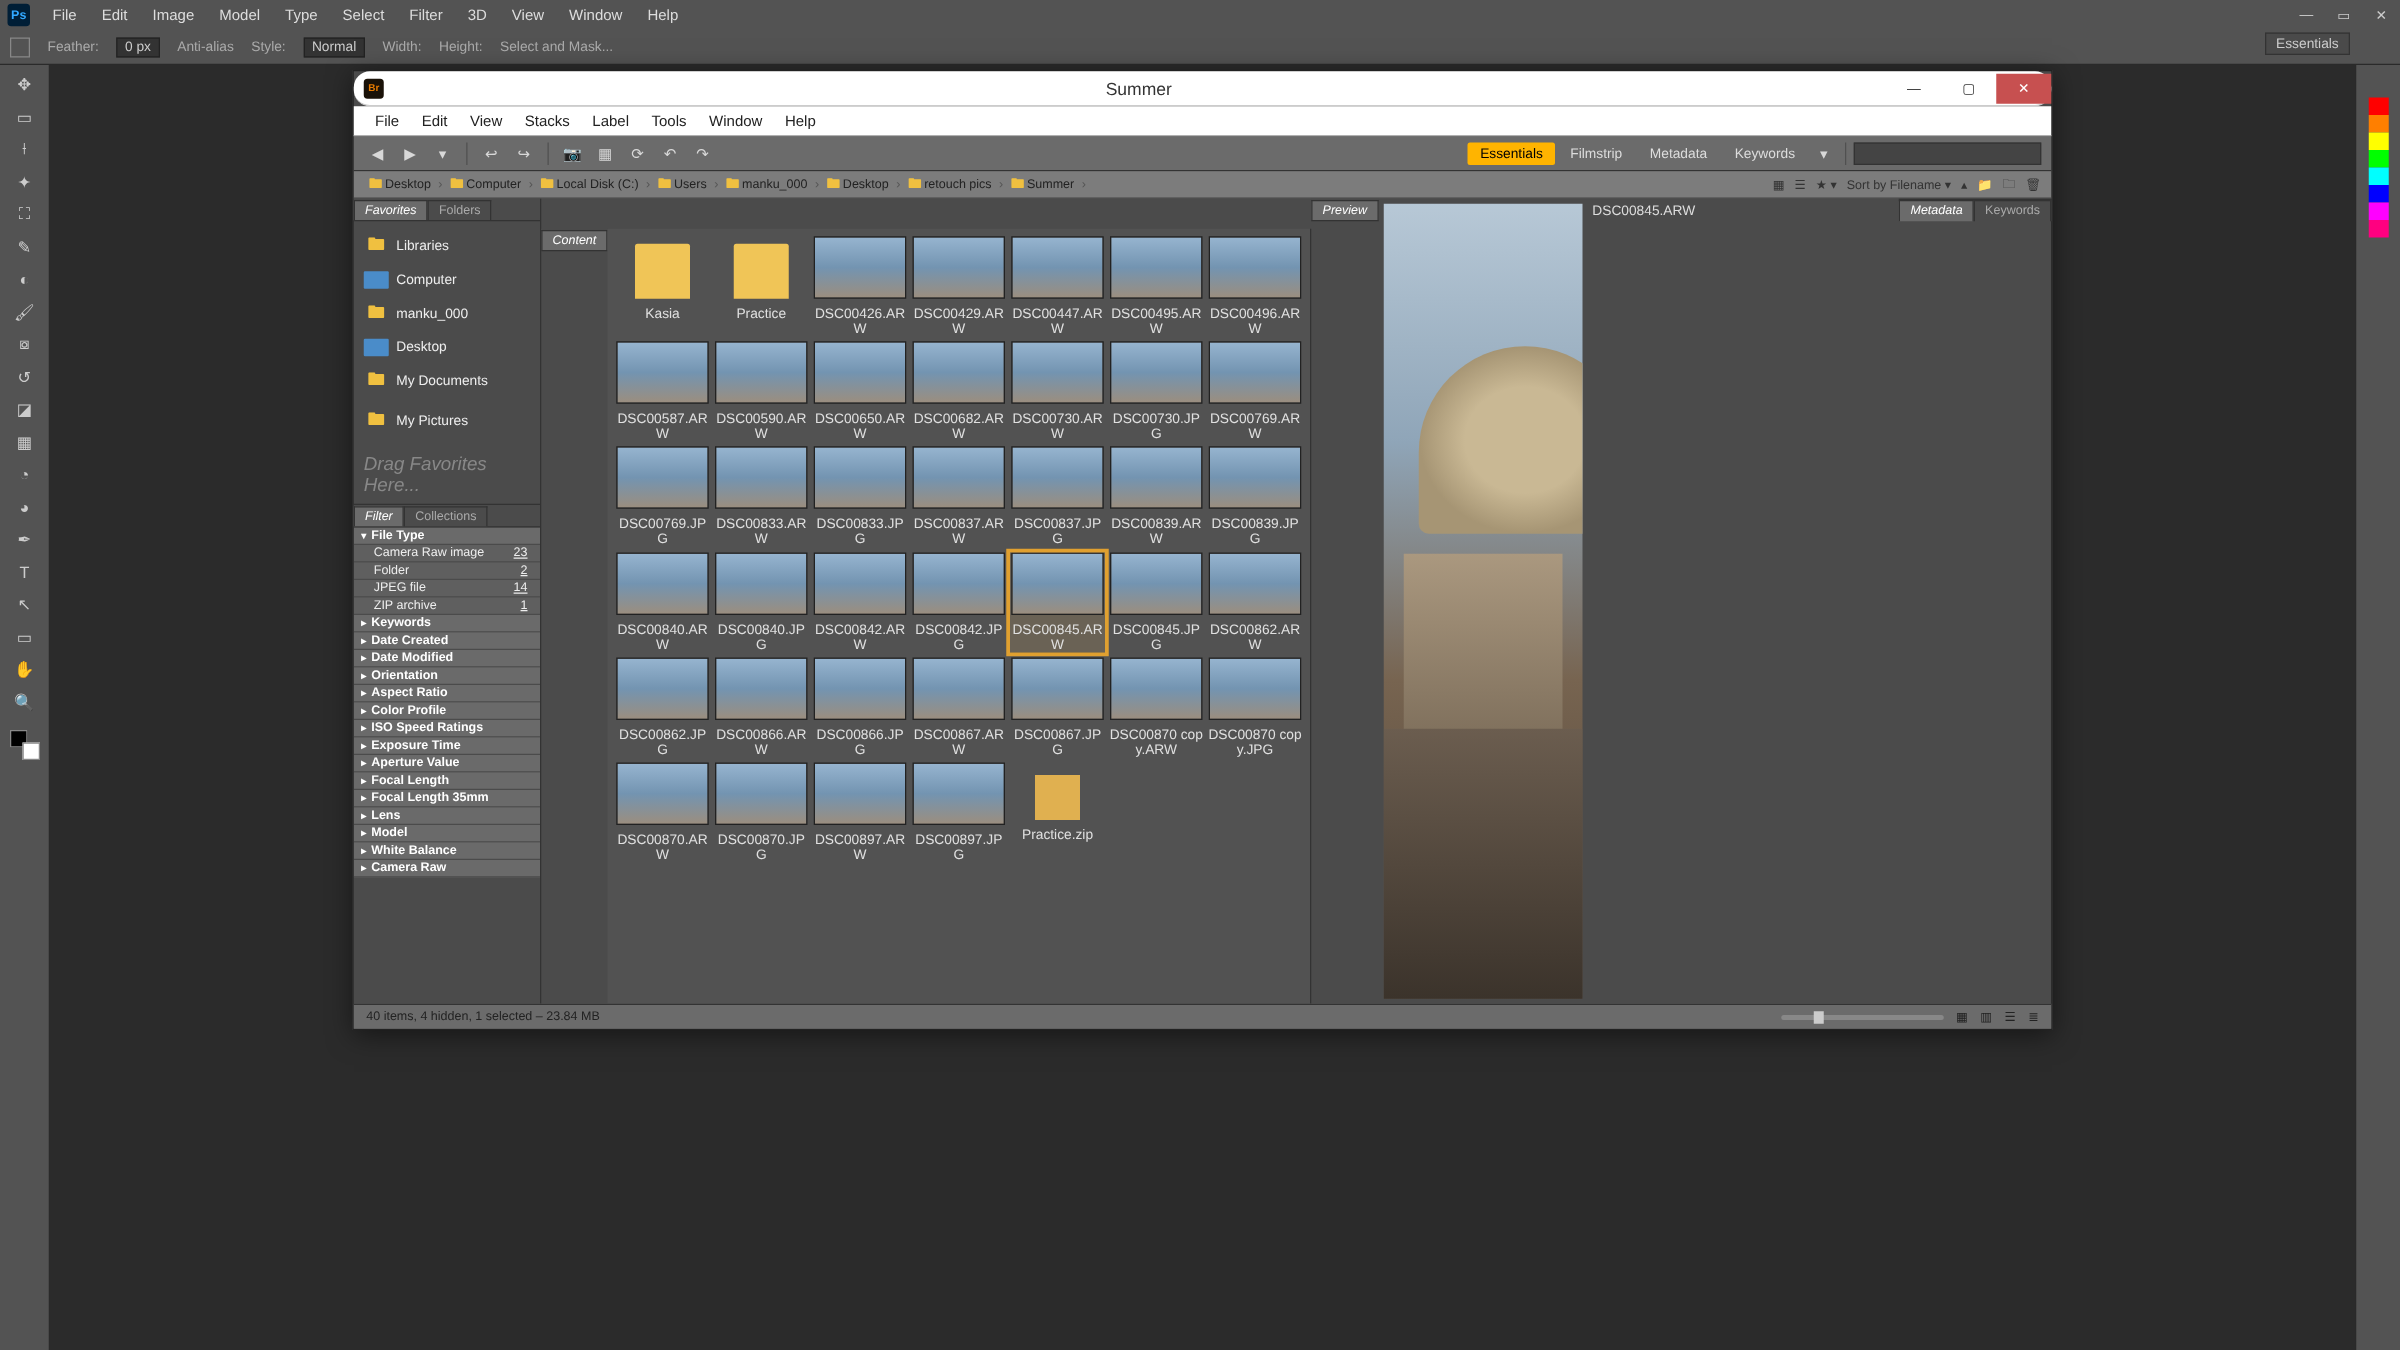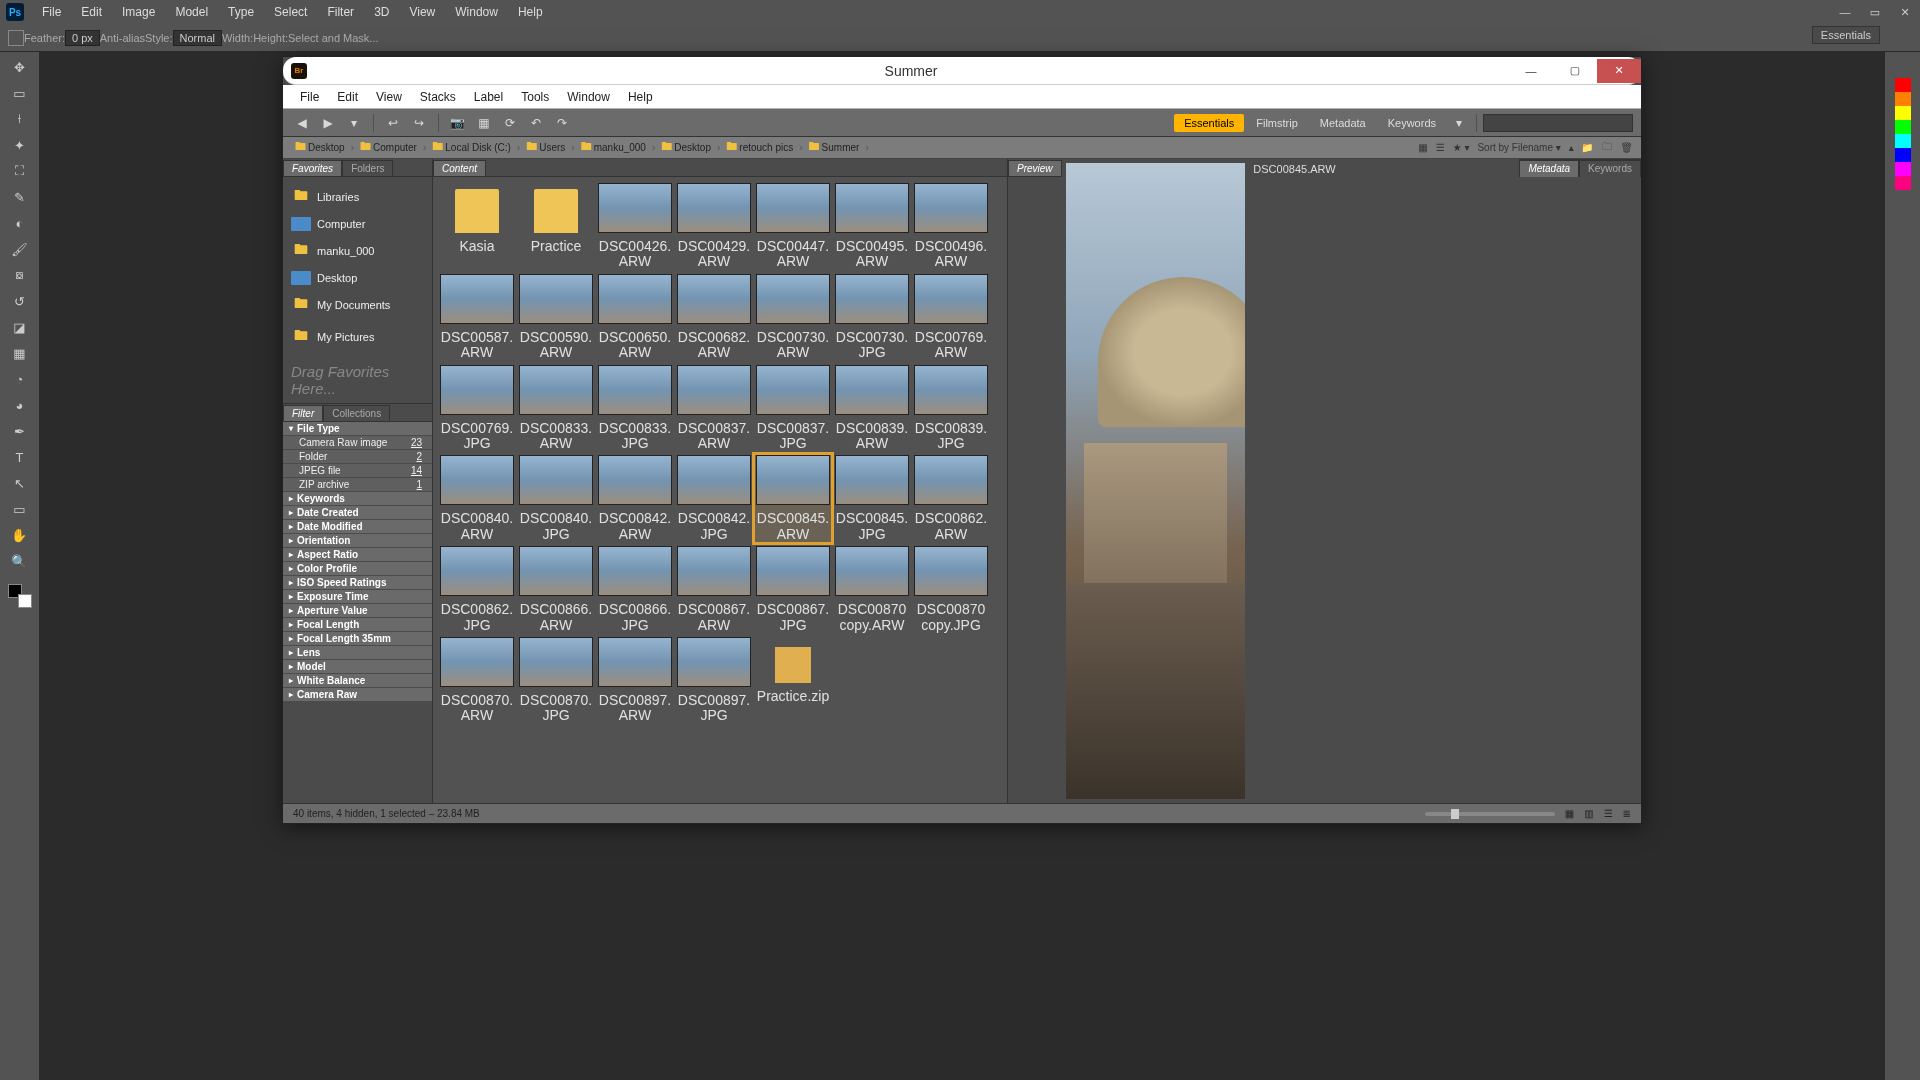--- a/index.html
+++ b/index.html
@@ -5,21 +5,21 @@
 * { margin: 0; padding: 0; box-sizing: border-box; font-family: "Segoe UI", Tahoma, sans-serif; }
 body { width: 1920px; height: 1080px; background: #535353; overflow: hidden; font-size: 11px; color: #ccc; user-select: none; }
 
 
 .ps-menubar { height: 24px; background: #535353; display: flex; align-items: center; padding-left: 6px; }
 .ps-menubar .ps-logo { width: 18px; height: 18px; background: #001e36; border-radius: 3px; display: flex; align-items: center; justify-content: center; color: #31a8ff; font-weight: bold; font-size: 10px; margin-right: 8px; }
 .ps-menubar .mi { color: #ddd; padding: 0 10px; font-size: 12px; line-height: 24px; cursor: default; }
 .ps-win { margin-left: auto; display: flex; }
 .ps-win div { width: 30px; text-align: center; color: #ccc; cursor: pointer; }
 
-.ps-options { height: 28px; background: #535353; border-bottom: 1px solid #2a2a2a; display:flex; align-items:center; padding-left:8px; color:#aaa; font-size:11px;}
+.ps-options { height: 28px; background: #535353; border-bottom: 1px solid #2a2a2a; display:flex; align-items:center; padding-left:8px; gap:14px; color:#aaa; font-size:11px;}
 .ps-options .box{width:16px;height:16px;border:1px solid #888;}
 .ps-options .sel{background:#333;border:1px solid #222;padding:1px 6px;font-size:11px;color:#ccc;}
 .ps-options .lbl{font-size:11px;}
 
 .ps-body { display: flex; height: calc(1080px - 52px); }
 .ps-tools { width: 40px; background: #535353; border-right: 1px solid #2a2a2a; display:flex; flex-direction:column; align-items:center; padding-top:4px; gap:4px;}
 .ps-tools .t { width:24px; height:22px; color:#ccc; display:flex;align-items:center;justify-content:center; font-size:13px;}
 .ps-tools .fgbg { width:24px; height:24px; position:relative; margin-top:8px; }
 .ps-tools .fgbg .fg { width:14px;height:14px;background:#000;border:1px solid #888; position:absolute; top:0;left:0;}
 .ps-tools .fgbg .bg { width:14px;height:14px;background:#fff;border:1px solid #888; position:absolute; bottom:0;right:0;}
@@ -70,29 +70,29 @@
 
 .filter-panel{flex:1;border-top:1px solid #333;display:flex;flex-direction:column;min-height:0;}
 .filter-panel .tabs{height:18px;}
 .filter-body{flex:1;overflow-y:auto;}
 .filter-row{display:flex;align-items:center;padding:1px 4px 1px 16px;font-size:10px;color:#eee;background:#5f5f5f;border-bottom:1px solid #4b4b4b;}
 .filter-row .cnt{margin-left:auto;padding-right:6px;text-decoration:underline;}
 .filter-head{padding:1px 4px 1px 6px;font-size:10px;font-weight:bold;color:#fff;background:#6a6a6a;border-bottom:1px solid #4b4b4b;display:flex;align-items:center;}
 .filter-head::before{content:"▸";margin-right:4px;font-size:8px;}
 .filter-head.open::before{content:"▾";}
 
-.br-mid{flex:0 0 575px;display:flex;flex-direction:column;border-right:1px solid #333;}
+.br-mid{flex:0 0 575px;display:flex;border-right:1px solid #333;margin-top:24px;}
 .content-grid{flex:1;background:#525252;overflow-y:auto;padding:6px;}
 .grid{display:grid;grid-template-columns:repeat(7,76px);gap:4px 3px;}
 .cell{display:flex;flex-direction:column;align-items:center;}
 .thumb{width:74px;height:50px;background:linear-gradient(180deg,#96b4cf 0%,#7394b1 50%,#9b8e7f 100%);border:1px solid #222;}
 .thumb.folder{background:#f0c557;height:44px;width:44px;margin-top:6px;border-radius:2px 2px 0 0;border:none;}
 .thumb.zip{background:#e0b050;height:36px;width:36px;margin-top:10px;border:none;}
 .cell.sel{outline:3px solid #e0a030;background:#6a6255;}
-.fname{font-size:14px;color:#e0e0e0;text-align:center;margin-top:6px;line-height:1.1;max-width:76px;word-break:break-all;}
+.fname{font-size:11px;color:#e0e0e0;text-align:center;margin-top:6px;line-height:1.1;max-width:76px;word-break:break-all;}
 
 .br-prev{flex:1;display:flex;flex-direction:row;}
 .prev-img{flex:1;background:linear-gradient(180deg,#b7c8d6 0%,#8fa5b8 30%,#776450 60%,#4a3f35 100%);margin:4px;position:relative;overflow:hidden;}
 .dome{position:absolute;left:18%;top:18%;width:170px;height:150px;background:radial-gradient(ellipse at center,#c9b894 40%,#a69574 70%);border-radius:85px 85px 8px 8px;}
 .bldg{position:absolute;bottom:30%;left:10%;right:10%;height:26%;background:linear-gradient(180deg,#aa987f,#7a6b58);}
 .ruins{position:absolute;bottom:0;left:0;right:0;height:34%;background:linear-gradient(180deg,#6b5d4f,#3b332b);}
 .prev-name{text-align:center;font-size:11px;color:#ddd;padding:4px;}
 .meta-tabs{height:18px;background:#4b4b4b;border-top:1px solid #333;display:flex;}
 
 .br-status{height:20px;background:#6b6b6b;border-top:1px solid #333;display:flex;align-items:center;padding:0 10px;font-size:10px;color:#222;}

